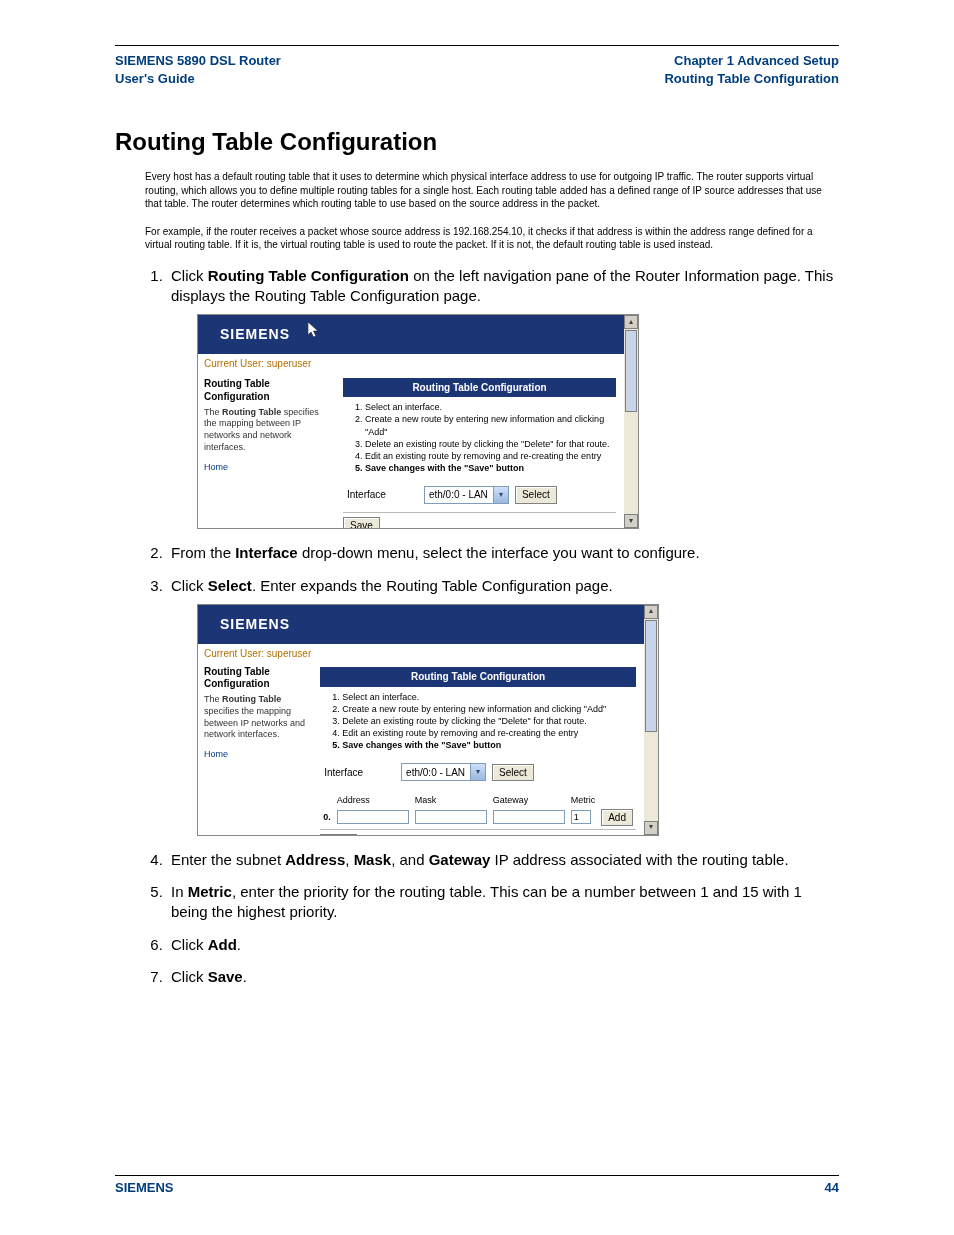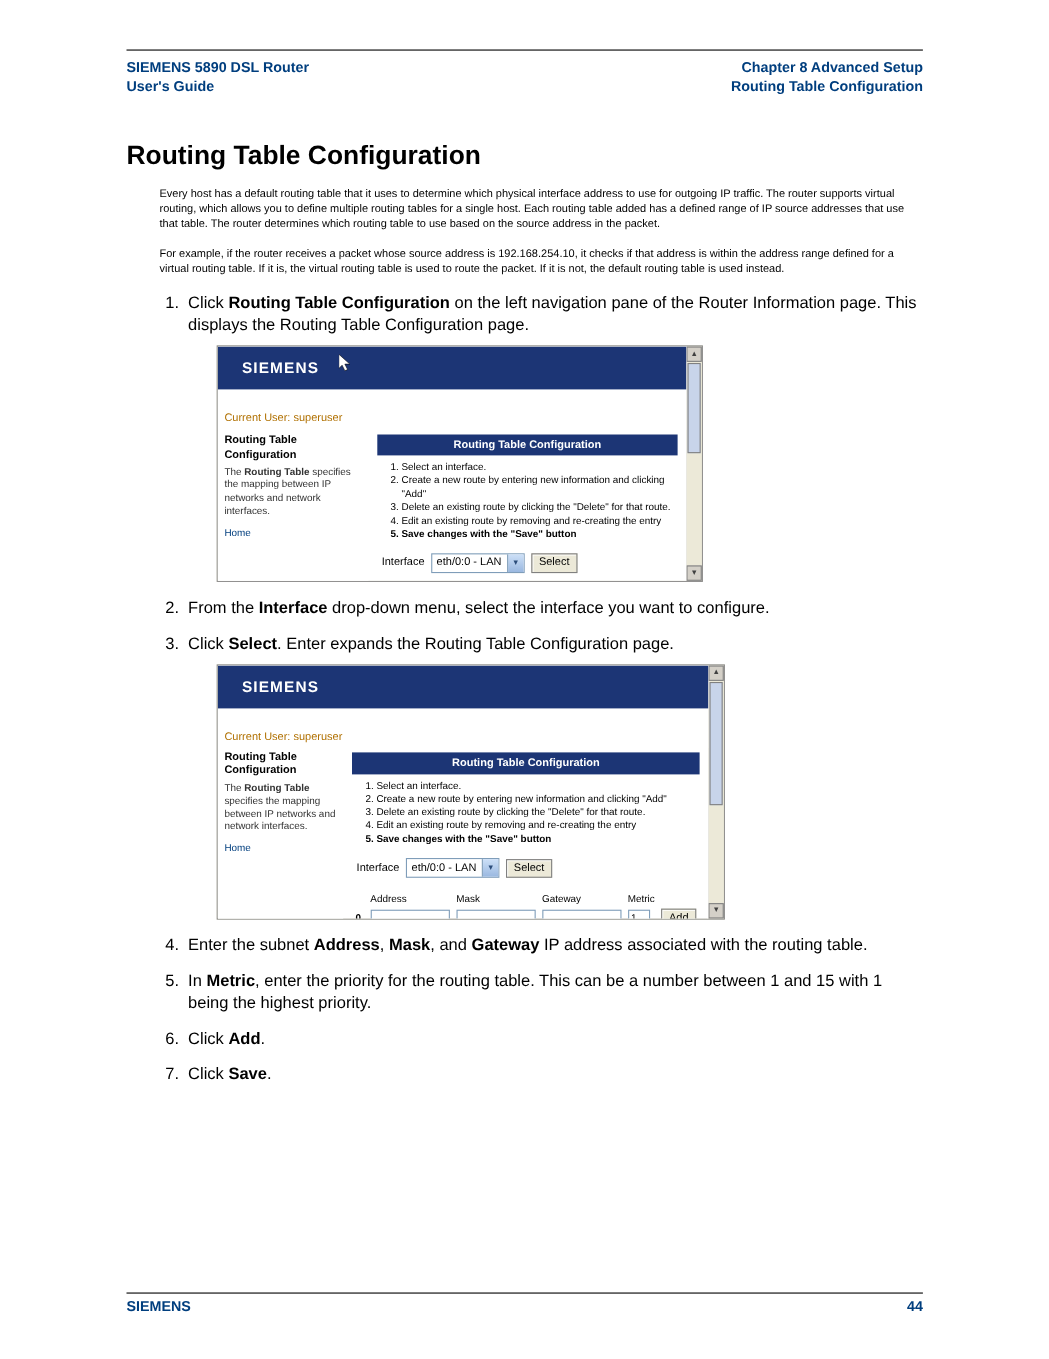--- a/index.html
+++ b/index.html
@@ -113,21 +113,21 @@
   }
   .siemens-banner .cursor-shape {
     position: absolute;
     width: 12px; height: 18px;
     top: 7px; left: 110px;
   }
   .current-user {
     background: #fff;
     color: #b07000;
     font-size: 10px;
-    padding: 20px 6px 3px 6px;
+    padding: 3px 6px 3px 6px;
   }
   .ss-columns {
     display: flex;
     align-items: stretch;
   }
   .ss-left {
     width: 137px;
     background: #fff;
     padding: 3px 6px 6px 6px;
     box-sizing: border-box;
@@ -177,20 +177,21 @@
     align-items: center;
     gap: 6px;
   }
   .select-box {
     display: inline-flex;
     align-items: center;
     border: 1px solid #7f9db9;
     background: #fff;
     height: 16px;
     font-size: 10px;
+    margin-left: 32px;
   }
   .select-box .sb-text { padding: 0 4px; min-width:60px; }
   .select-box .sb-arrow {
     width: 14px; height: 100%;
     background: linear-gradient(#cde0f7,#9ab8e0);
     display:flex;align-items:center;justify-content:center;
     font-size:8px;color:#2b4c7a;
     border-left:1px solid #7f9db9;
   }
   .btn {
@@ -237,21 +238,21 @@
 
 <div class="page">
 
   <hr class="hr-top">
   <div class="header-row">
     <div class="header-left">
       <div>SIEMENS 5890 DSL Router</div>
       <div>User's Guide</div>
     </div>
     <div class="header-right">
-      <div>Chapter 8  Advanced Setup</div>
+      <div>Chapter 1  Advanced Setup</div>
       <div>Routing Table Configuration</div>
     </div>
   </div>
 
   <h1 class="section-title">Routing Table Configuration</h1>
 
   <p class="body-text">Every host has a default routing table that it uses to determine which physical interface address to use for outgoing IP traffic. The router supports virtual routing, which allows you to define multiple routing tables for a single host. Each routing table added has a defined range of IP source addresses that use that table. The router determines which routing table to use based on the source address in the packet.</p>
   <p class="body-text">For example, if the router receives a packet whose source address is 192.168.254.10, it checks if that address is within the address range defined for a virtual routing table. If it is, the virtual routing table is used to route the packet. If it is not, the default routing table is used instead.</p>
 
   <ol class="steps">

